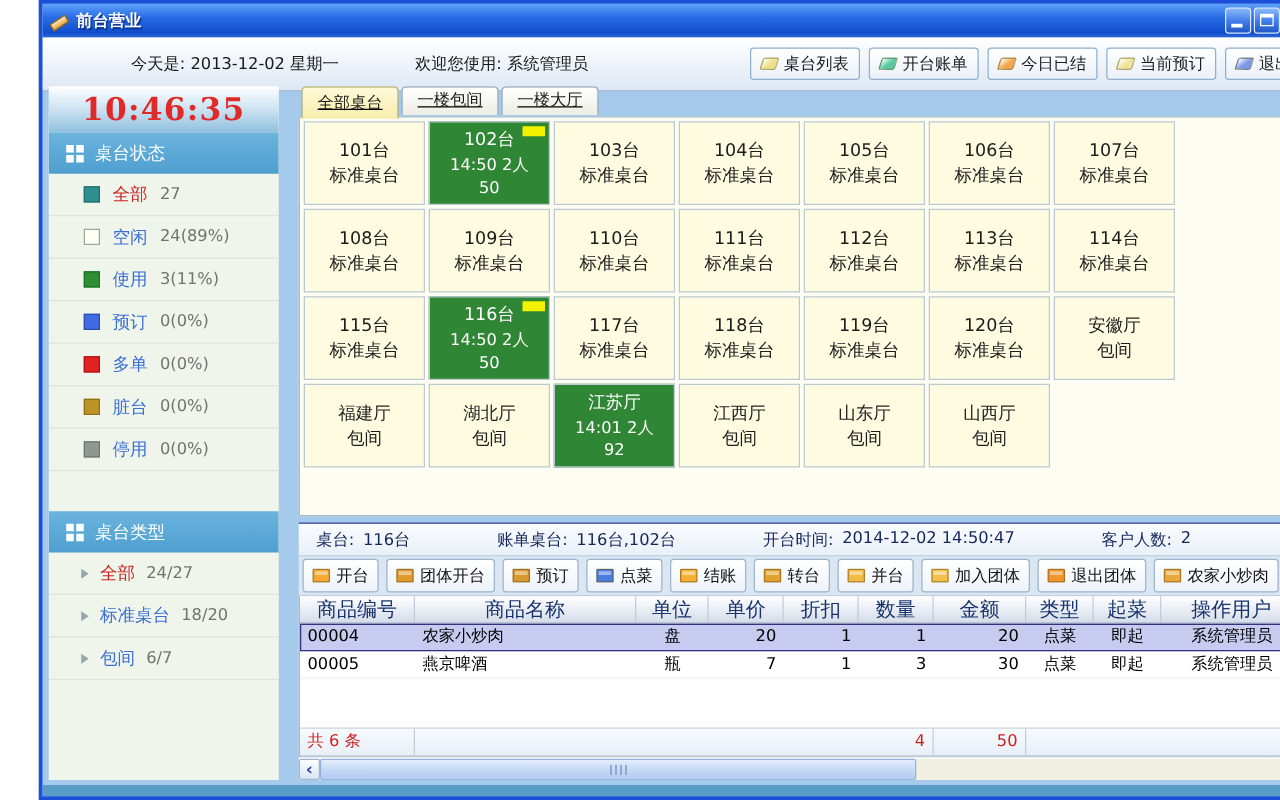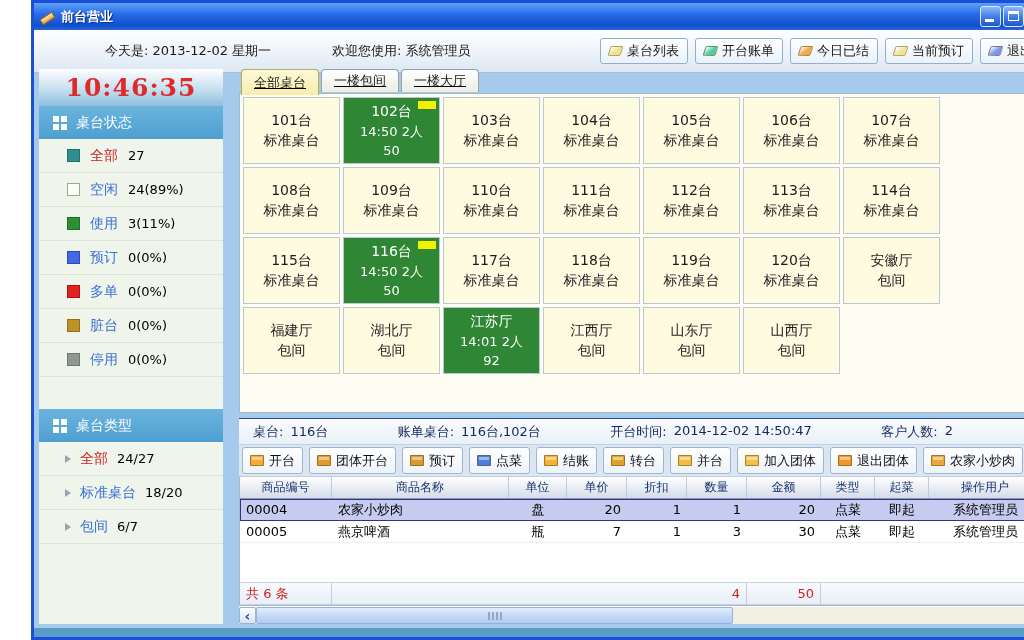--- a/index.html
+++ b/index.html
@@ -29,21 +29,21 @@
   .tb-ic{width:13px;height:10px;border-radius:2px;transform:skewX(-18deg);border:1px solid rgba(90,80,20,.45);box-sizing:border-box;}
 
   
   .sidebar{position:absolute;left:5px;top:66px;width:184px;bottom:13px;background:#EFF5EA;display:flex;flex-direction:column;overflow:hidden;}
   .clock{height:37px;flex-shrink:0;background:linear-gradient(#FFFFFF,#C6DFF0 55%,#8FBFDE);display:flex;align-items:center;justify-content:center;font-family:"DejaVu Serif","Liberation Serif",serif;font-size:25px;font-weight:bold;color:#E02A2A;letter-spacing:1px;}
   .side-header{height:33px;flex-shrink:0;background:linear-gradient(#6BB4DE,#4E9FD0);color:#fff;font-size:14px;display:flex;align-items:center;gap:9px;padding-left:14px;}
   .grid-icon{display:grid;grid-template-columns:6px 6px;grid-auto-rows:6px;gap:2px;flex-shrink:0;}
   .grid-icon i{background:#fff;}
   .s-row{height:33px;display:flex;align-items:center;border-bottom:1px solid #DCE5D8;padding-left:28px;gap:10px;font-size:14px;cursor:pointer;}
   .s-sq{width:13px;height:13px;border:1px solid #777;box-sizing:border-box;flex-shrink:0;}
-  .s-val{color:#000000;font-size:13px;text-align:right;}
+  .s-val{color:#737373;font-size:13px;text-align:right;}
   .side-gap{height:32px;flex-shrink:0;}
   .t-row{padding-left:26px;gap:9px;}
   .tri{width:0;height:0;border-left:6px solid #97A5AE;border-top:4px solid transparent;border-bottom:4px solid transparent;flex-shrink:0;}
   .side-fill{flex:1;}
 
   
   .main{position:absolute;left:205px;top:66px;right:9px;bottom:13px;display:flex;flex-direction:column;}
   .tabs{display:flex;gap:2px;padding-left:2px;height:25px;flex-shrink:0;text-decoration:underline;}
   .tab{height:22px;line-height:22px;padding:0 12px;font-size:13px;background:linear-gradient(#FFFFFF,#EDEDE4);border:1px solid #95A2AA;border-bottom:none;border-radius:4px 4px 0 0;cursor:pointer;color:#1A1A1A;}
   .tab.active{height:25px;line-height:25px;background:linear-gradient(#FEFAD8,#F7EDAC);border-color:#B9AC5C;position:relative;z-index:2;}
@@ -61,21 +61,21 @@
   .toolbar{height:31px;flex-shrink:0;background:#DAE6F2;border-bottom:1px solid #C2CFDF;display:flex;align-items:center;gap:6px;padding:0 3px;overflow:hidden;}
   .tool-btn{display:flex;align-items:center;gap:5px;height:25px;padding:0 7px;background:linear-gradient(#FFFFFF,#EDF3FA);border:1px solid #A0B4CC;border-radius:3px;font-size:13px;white-space:nowrap;cursor:pointer;flex-shrink:0;color:#111;}
   .tool-btn.partial{width:22px;padding:0 5px;overflow:hidden;}
   .tool-ic{width:14px;height:11px;border-radius:1px;border:1px solid rgba(100,70,10,.5);position:relative;flex-shrink:0;box-sizing:border-box;}
   .tool-ic::before{content:"";position:absolute;left:1px;top:1px;right:1px;height:3px;background:rgba(255,255,255,.45);}
 
   
   .order-table{flex:1;background:#fff;border:1px solid #A8B8C8;border-top:none;display:flex;flex-direction:column;overflow:hidden;}
   .orow{display:grid;grid-template-columns:92px 177px 58px 60px 60px 60px 74px 54px 54px 1fr;flex-shrink:0;border-bottom:1px solid #EDF0F5;}
   #order-head{background:linear-gradient(#FFFFFF,#D5DCE9);border-bottom:1px solid #8C9CB8;}
-  .hcell{height:21px;line-height:21px;font-size:12px;color:#17336E;text-align:center;border-right:1px solid #C2CBD9;cursor:pointer;overflow:hidden;white-space:nowrap;}
+  .hcell{height:21px;line-height:21px;font-size:16px;color:#17336E;text-align:center;border-right:1px solid #C2CBD9;cursor:pointer;overflow:hidden;white-space:nowrap;}
   .ocell{height:21px;line-height:21px;font-size:13px;padding:0 6px;box-sizing:border-box;overflow:hidden;white-space:nowrap;}
   .a-l{text-align:left;}.a-c{text-align:center;}.a-r{text-align:right;}
   .orow.selected{background:#C7CBEF;outline:1px solid #32327E;outline-offset:-1px;}
   .tfill{flex:1;background:#fff;}
   .sumrow{background:linear-gradient(#F7FAFD,#E9EFF7);border-top:1px solid #C8D2DE;border-bottom:1px solid #C8D2DE;}
   .sum{color:#CC2222;}
   .sep{border-right:1px solid #C8CCD8;}
 
   
   .hscroll{height:17px;flex-shrink:0;background:#F1EEE2;border-top:1px solid #FFFFFF;display:flex;}

